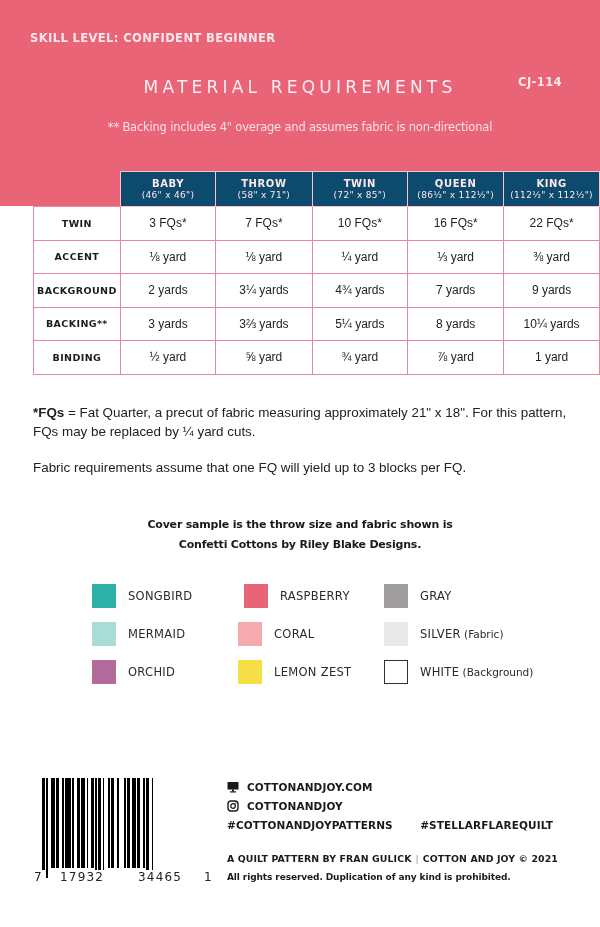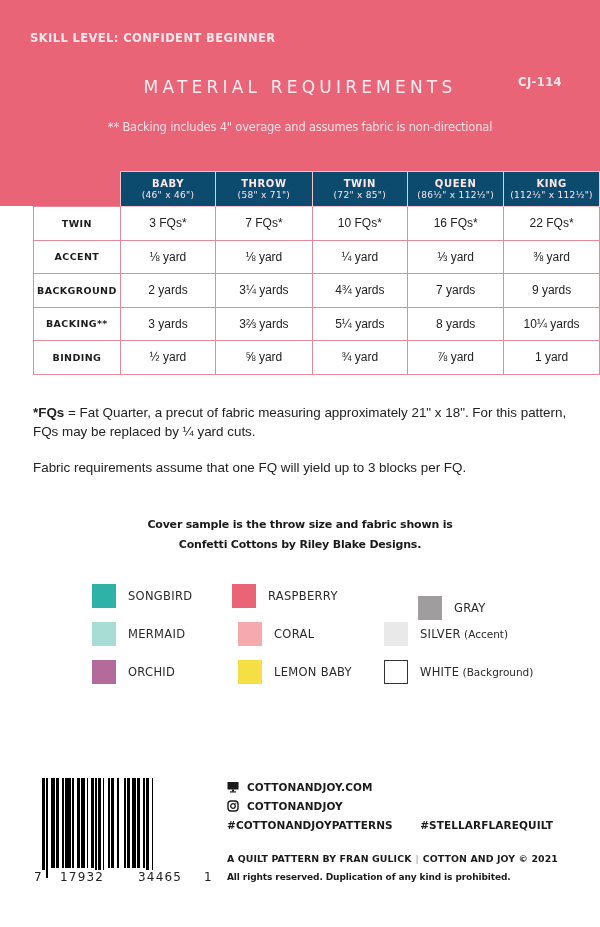--- a/index.html
+++ b/index.html
@@ -202,39 +202,39 @@
     <span class="swatch-label">SONGBIRD</span>
   </div>
   <div class="swatch-item" style="left:0;top:38px;">
     <div class="swatch" style="background: rgb(168, 221, 213);"></div>
     <span class="swatch-label">MERMAID</span>
   </div>
   <div class="swatch-item" style="left:0;top:76px;">
     <div class="swatch" style="background: rgb(179, 107, 155);"></div>
     <span class="swatch-label">ORCHID</span>
   </div>
-  <div class="swatch-item" style="left:140px;top:0;">
+  <div class="swatch-item" style="left:152px;top:0;">
     <div class="swatch" style="background: rgb(234, 100, 120);"></div>
     <span class="swatch-label">RASPBERRY</span>
   </div>
   <div class="swatch-item" style="left:146px;top:38px;">
     <div class="swatch" style="background: rgb(246, 170, 176);"></div>
     <span class="swatch-label">CORAL</span>
   </div>
   <div class="swatch-item" style="left:146px;top:76px;">
     <div class="swatch" style="background: rgb(246, 222, 69);"></div>
-    <span class="swatch-label">LEMON BABY</span>
-  </div>
-  <div class="swatch-item" style="left:292px;top:12px;margin-left:34px;">
+    <span class="swatch-label">LEMON ZEST</span>
+  </div>
+  <div class="swatch-item" style="left:292px;top:0;">
     <div class="swatch" style="background: rgb(160, 157, 158);"></div>
     <span class="swatch-label">GRAY</span>
   </div>
   <div class="swatch-item" style="left:292px;top:38px;">
     <div class="swatch" style="background: rgb(233, 233, 233);"></div>
-    <span class="swatch-label"><span>SILVER</span><span class="sub"> (Accent)</span></span>
+    <span class="swatch-label"><span>SILVER</span><span class="sub"> (Fabric)</span></span>
   </div>
   <div class="swatch-item" style="left:292px;top:76px;">
     <div class="swatch outlined" style="background: rgb(255, 255, 255);"></div>
     <span class="swatch-label"><span>WHITE</span><span class="sub"> (Background)</span></span>
   </div>
 </div>
 
 <div class="barcode">
   <div class="bars" id="bars">
       <div class="bar long" style="width: 2.9px; flex: 0 0 2.9px;"></div>

